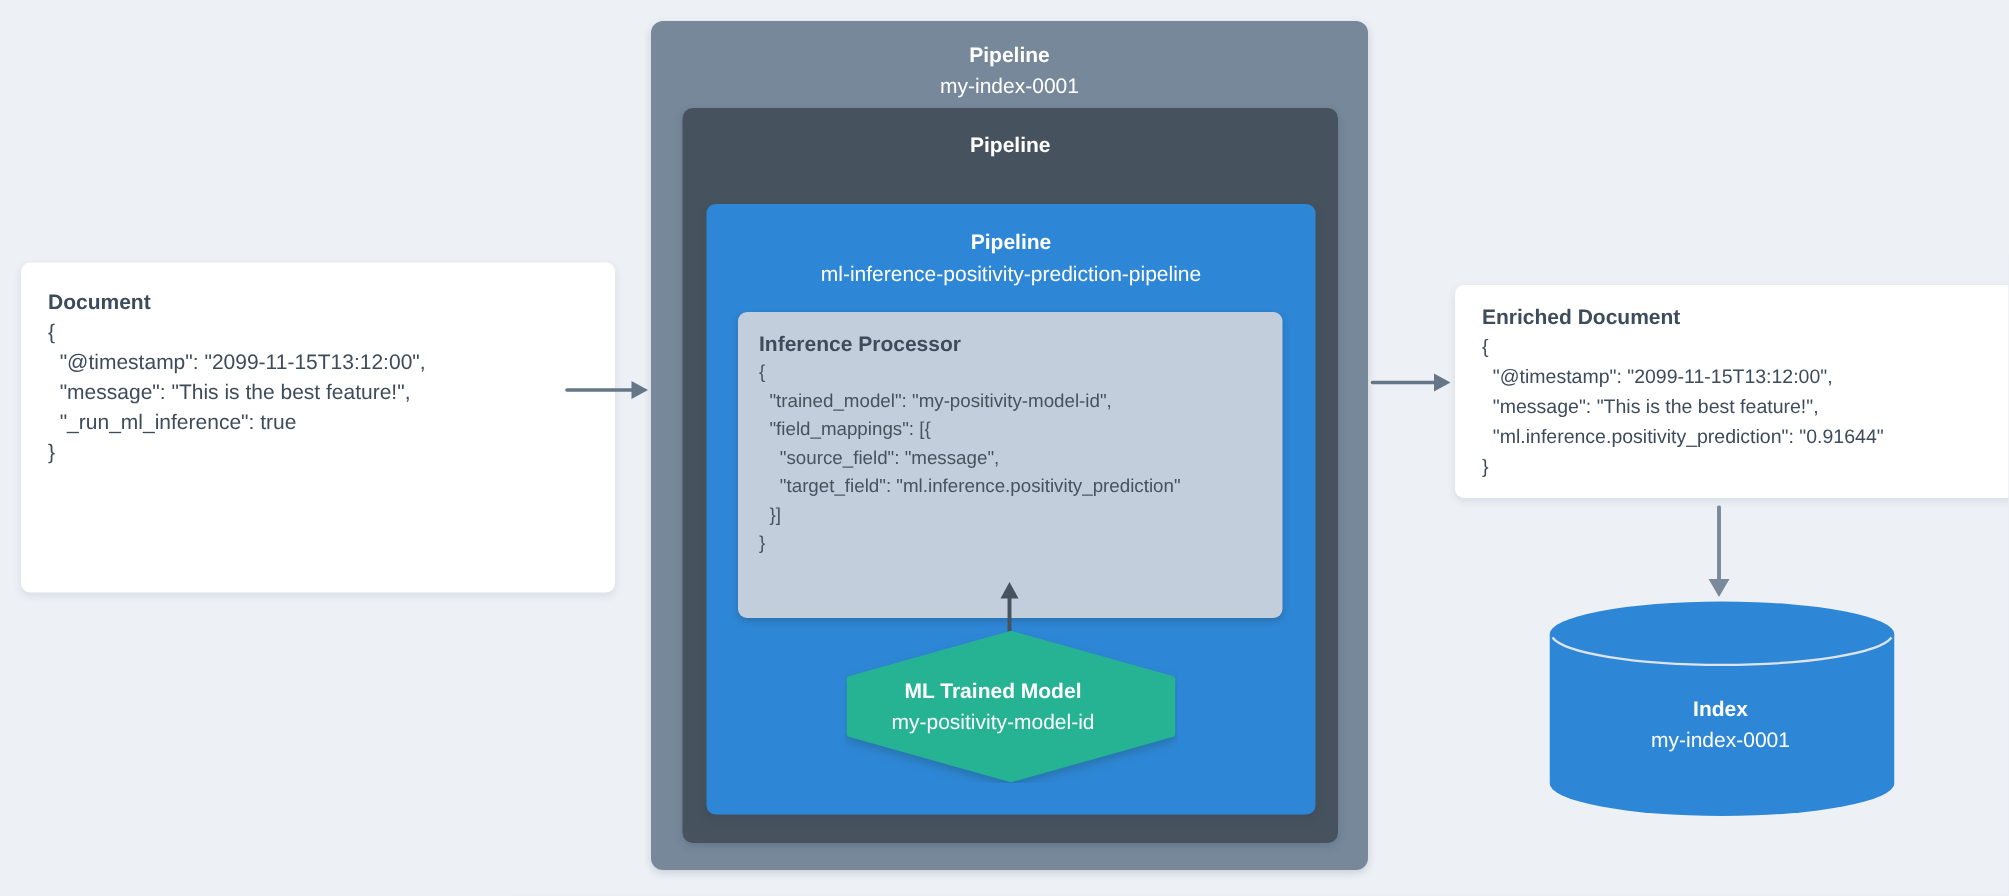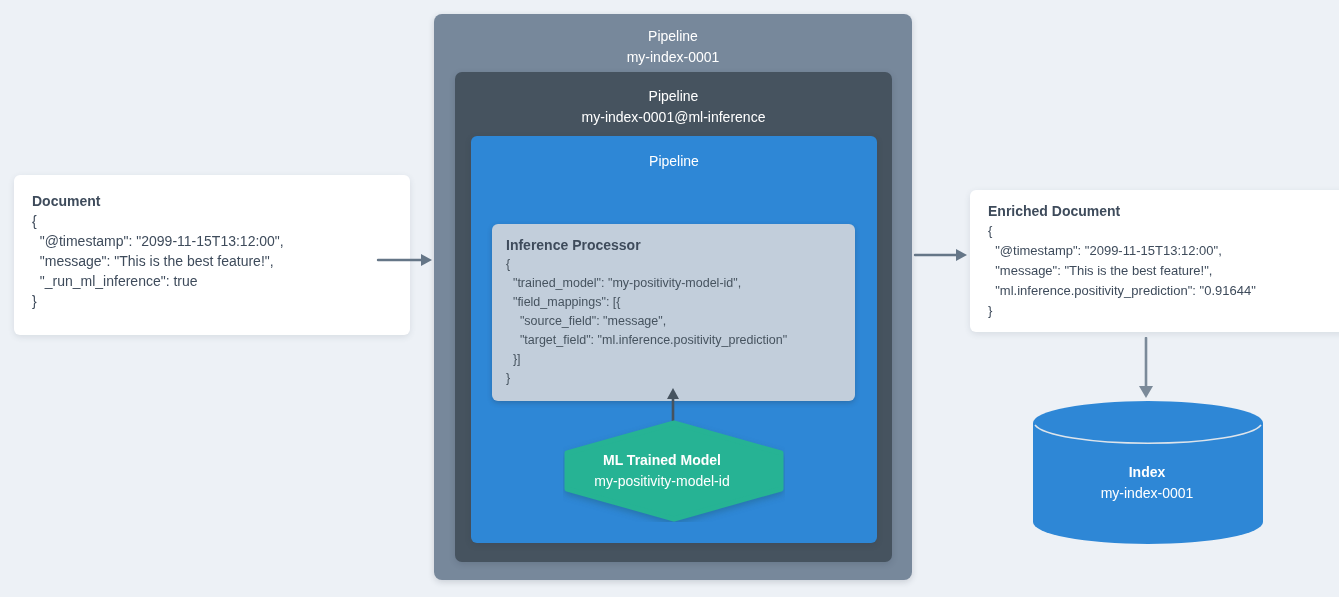--- a/index.html
+++ b/index.html
@@ -20,26 +20,26 @@
   .card.enriched .code-line { font-size:13px; line-height:20px; }
 
   
   .pipe { position:absolute; border-radius:8px; box-shadow:0 2px 6px rgba(40,52,64,0.18); }
   .pipe-outer { left:434px; top:14px;  width:478px; height:566px; background:#77889b; }
   .pipe-mid   { left:455px; top:72px;  width:437px; height:490px; background:#46535f; border-radius:7px; }
   .pipe-inner { left:471px; top:136px; width:406px; height:407px; background:#2e87d6; border-radius:6px; }
   .pipe-head { padding-top:12px; text-align:center; color:#ffffff; }
   .pipe-mid  .pipe-head { padding-top:14px; }
   .pipe-inner .pipe-head { padding-top:15px; }
-  .pipe-title { font-weight:normal; font-size:14px; line-height:21px; }
+  .pipe-title { font-weight:bold; font-size:14px; line-height:21px; }
   .pipe-sub { font-size:14px; line-height:21px; }
 
   
   .processor {
-    position:absolute; left:492px; top:224px; width:363px; height:177px;
+    position:absolute; left:492px; top:208px; width:363px; height:204px;
     background:#c2cedb; border-radius:6px; padding:12px 14px;
     color:#46535f; box-shadow:0 2px 5px rgba(30,45,60,0.25);
   }
   .processor .card-title { color:#3e4b5b; font-size:14px; line-height:19px; }
   .processor .code-line { font-size:12.5px; line-height:19px; }
 
   
   .shape-svg { position:absolute; }
   .overlay {
     position:absolute; display:flex; flex-direction:column;
@@ -50,21 +50,21 @@
   .hex-overlay { left:551px; top:420px; width:222px; height:102px; }
   .cyl-overlay { left:1033px; top:448px; width:228px; height:70px; }
 
   .arrow { position:absolute; }
 </style>
 </head>
 <body>
 
 <div class="stage">
 
-  <div class="card" style="left:14px; top:175px; width:396px; height:160px; padding:16px 18px;">
+  <div class="card" style="left:14px; top:175px; width:396px; height:220px; padding:16px 18px;">
     <div class="card-title">Document</div>
     <div>
       <div class="code-line">{</div>
       <div class="code-line">  "@timestamp": "2099-11-15T13:12:00",</div>
       <div class="code-line">  "message": "This is the best feature!",</div>
       <div class="code-line">  "_run_ml_inference": true</div>
       <div class="code-line">}</div>
     </div>
   </div>
 
@@ -76,27 +76,27 @@
   <div class="pipe pipe-outer">
     <div class="pipe-head">
       <div class="pipe-title">Pipeline</div>
       <div class="pipe-sub">my-index-0001</div>
     </div>
   </div>
 
   <div class="pipe pipe-mid">
     <div class="pipe-head">
       <div class="pipe-title">Pipeline</div>
-      <div class="pipe-sub">my-index-0001@ml-inference</div>
     </div>
   </div>
 
   <div class="pipe pipe-inner">
     <div class="pipe-head">
       <div class="pipe-title">Pipeline</div>
+      <div class="pipe-sub">ml-inference-positivity-prediction-pipeline</div>
     </div>
   </div>
 
   <div class="processor">
     <div class="card-title">Inference Processor</div>
     <div>
       <div class="code-line">{</div>
       <div class="code-line">  "trained_model": "my-positivity-model-id",</div>
       <div class="code-line">  "field_mappings": [{</div>
       <div class="code-line">    "source_field": "message",</div>

